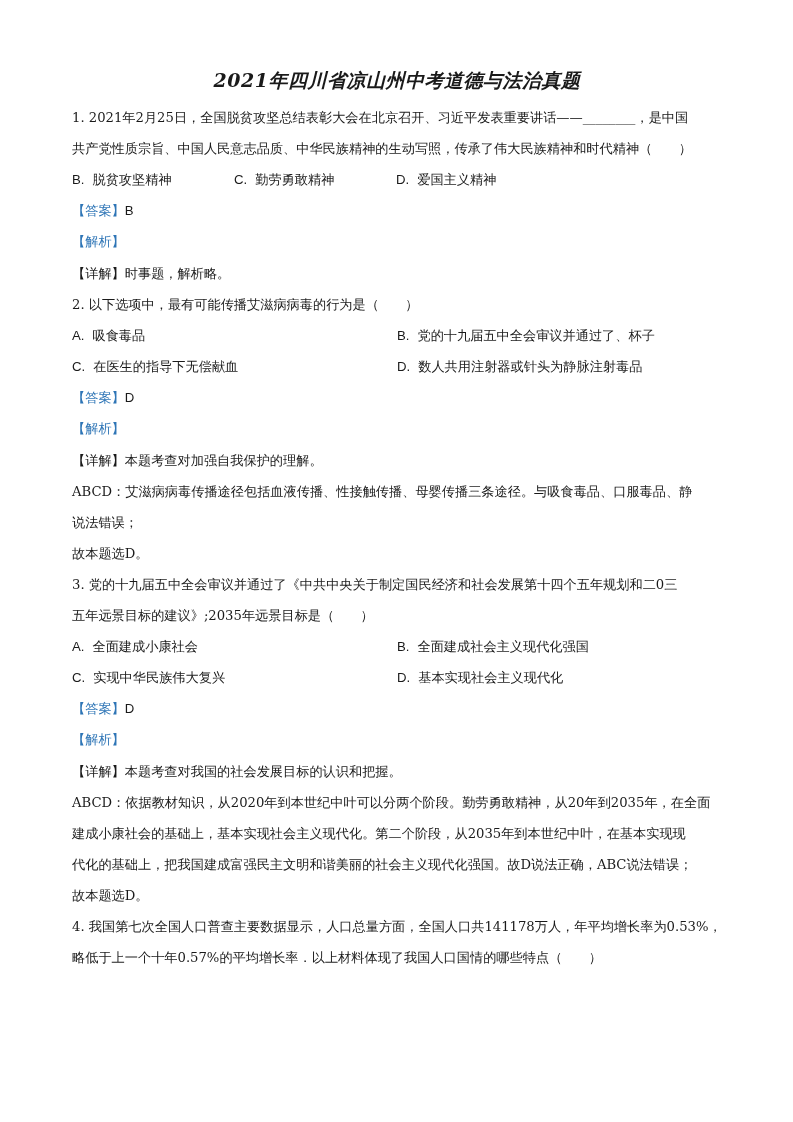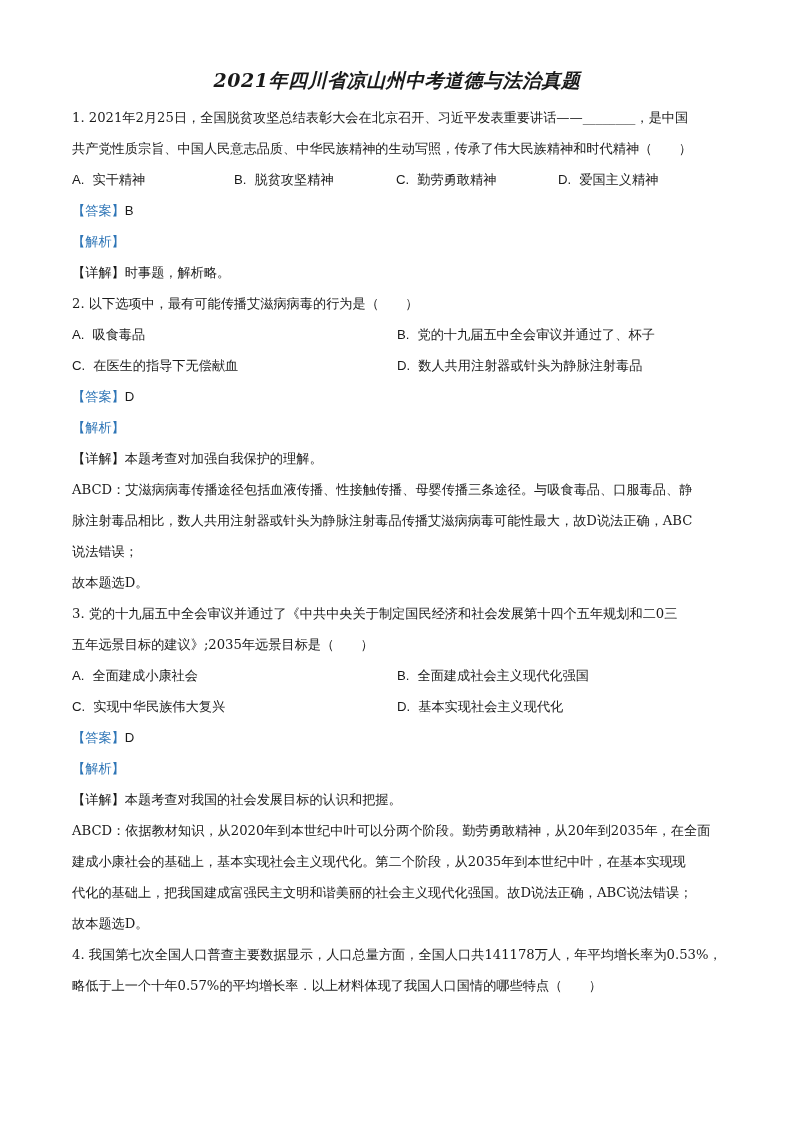--- a/index.html
+++ b/index.html
@@ -7,34 +7,33 @@
          font-family: "DejaVu Serif", "Liberation Serif", serif; color: #1a1a1a; }
   .page { position: absolute; left: 72px; top: 68px; width: 650px; }
   .title { text-align: center; font-size: 19px; font-weight: bold; margin: 0 0 8px 0; letter-spacing: 0.5px;
            font-family: "DejaVu Serif", serif; font-style: italic; }
   .line { font-size: 13.2px; line-height: 31px; white-space: nowrap; }
   .opts4 { display: flex; font-size: 13.2px; line-height: 31px; }
   .opts4 .opt { width: 162px; }
   .opts2 { display: flex; flex-wrap: wrap; font-size: 13.2px; line-height: 31px; justify-content: space-between; }
   .opts2 .opt { width: 325px; }
   .letter { font-family: "Liberation Sans", sans-serif; margin-right: 8px; }
-  .tag { color: #2e75b6; }
+  .tag { color: #2e75b6; font-family: Liberation Mono, monospace; }
   .ans { font-family: "Liberation Sans", sans-serif; }
 </style>
 </head>
 <body>
 
 <div class="page">
   <div class="title">2021年四川省凉山州中考道德与法治真题</div>
 
   <div>
     <div class="line">1. 2021年2月25日，全国脱贫攻坚总结表彰大会在北京召开、习近平发表重要讲话——________，是中国</div>
     <div class="line">共产党性质宗旨、中国人民意志品质、中华民族精神的生动写照，传承了伟大民族精神和时代精神（　　）</div>
     <div class="opts4">
-      <div class="opt"><span class="letter">A.</span><span>实干精神</span></div>
       <div class="opt"><span class="letter">B.</span><span>脱贫攻坚精神</span></div>
       <div class="opt"><span class="letter">C.</span><span>勤劳勇敢精神</span></div>
       <div class="opt"><span class="letter">D.</span><span>爱国主义精神</span></div>
     </div>
     <div class="line"><span class="tag">【答案】</span><span class="ans">B</span></div>
     <div class="line tag">【解析】</div>
     <div class="line"><span>【详解】</span><span>时事题，解析略。</span></div>
   </div>
 
   <div>
@@ -42,21 +41,20 @@
     <div class="opts2">
       <div class="opt"><span class="letter">A.</span><span>吸食毒品</span></div>
       <div class="opt"><span class="letter">B.</span><span>党的十九届五中全会审议并通过了、杯子</span></div>
       <div class="opt"><span class="letter">C.</span><span>在医生的指导下无偿献血</span></div>
       <div class="opt"><span class="letter">D.</span><span>数人共用注射器或针头为静脉注射毒品</span></div>
     </div>
     <div class="line"><span class="tag">【答案】</span><span class="ans">D</span></div>
     <div class="line tag">【解析】</div>
     <div class="line"><span>【详解】</span><span>本题考查对加强自我保护的理解。</span></div>
     <div class="line">ABCD：艾滋病病毒传播途径包括血液传播、性接触传播、母婴传播三条途径。与吸食毒品、口服毒品、静</div>
-    <div class="line">脉注射毒品相比，数人共用注射器或针头为静脉注射毒品传播艾滋病病毒可能性最大，故D说法正确，ABC</div>
     <div class="line">说法错误；</div>
     <div class="line">故本题选D。</div>
   </div>
 
   <div>
     <div class="line">3. 党的十九届五中全会审议并通过了《中共中央关于制定国民经济和社会发展第十四个五年规划和二0三</div>
     <div class="line">五年远景目标的建议》;2035年远景目标是（　　）</div>
     <div class="opts2">
       <div class="opt"><span class="letter">A.</span><span>全面建成小康社会</span></div>
       <div class="opt"><span class="letter">B.</span><span>全面建成社会主义现代化强国</span></div>

